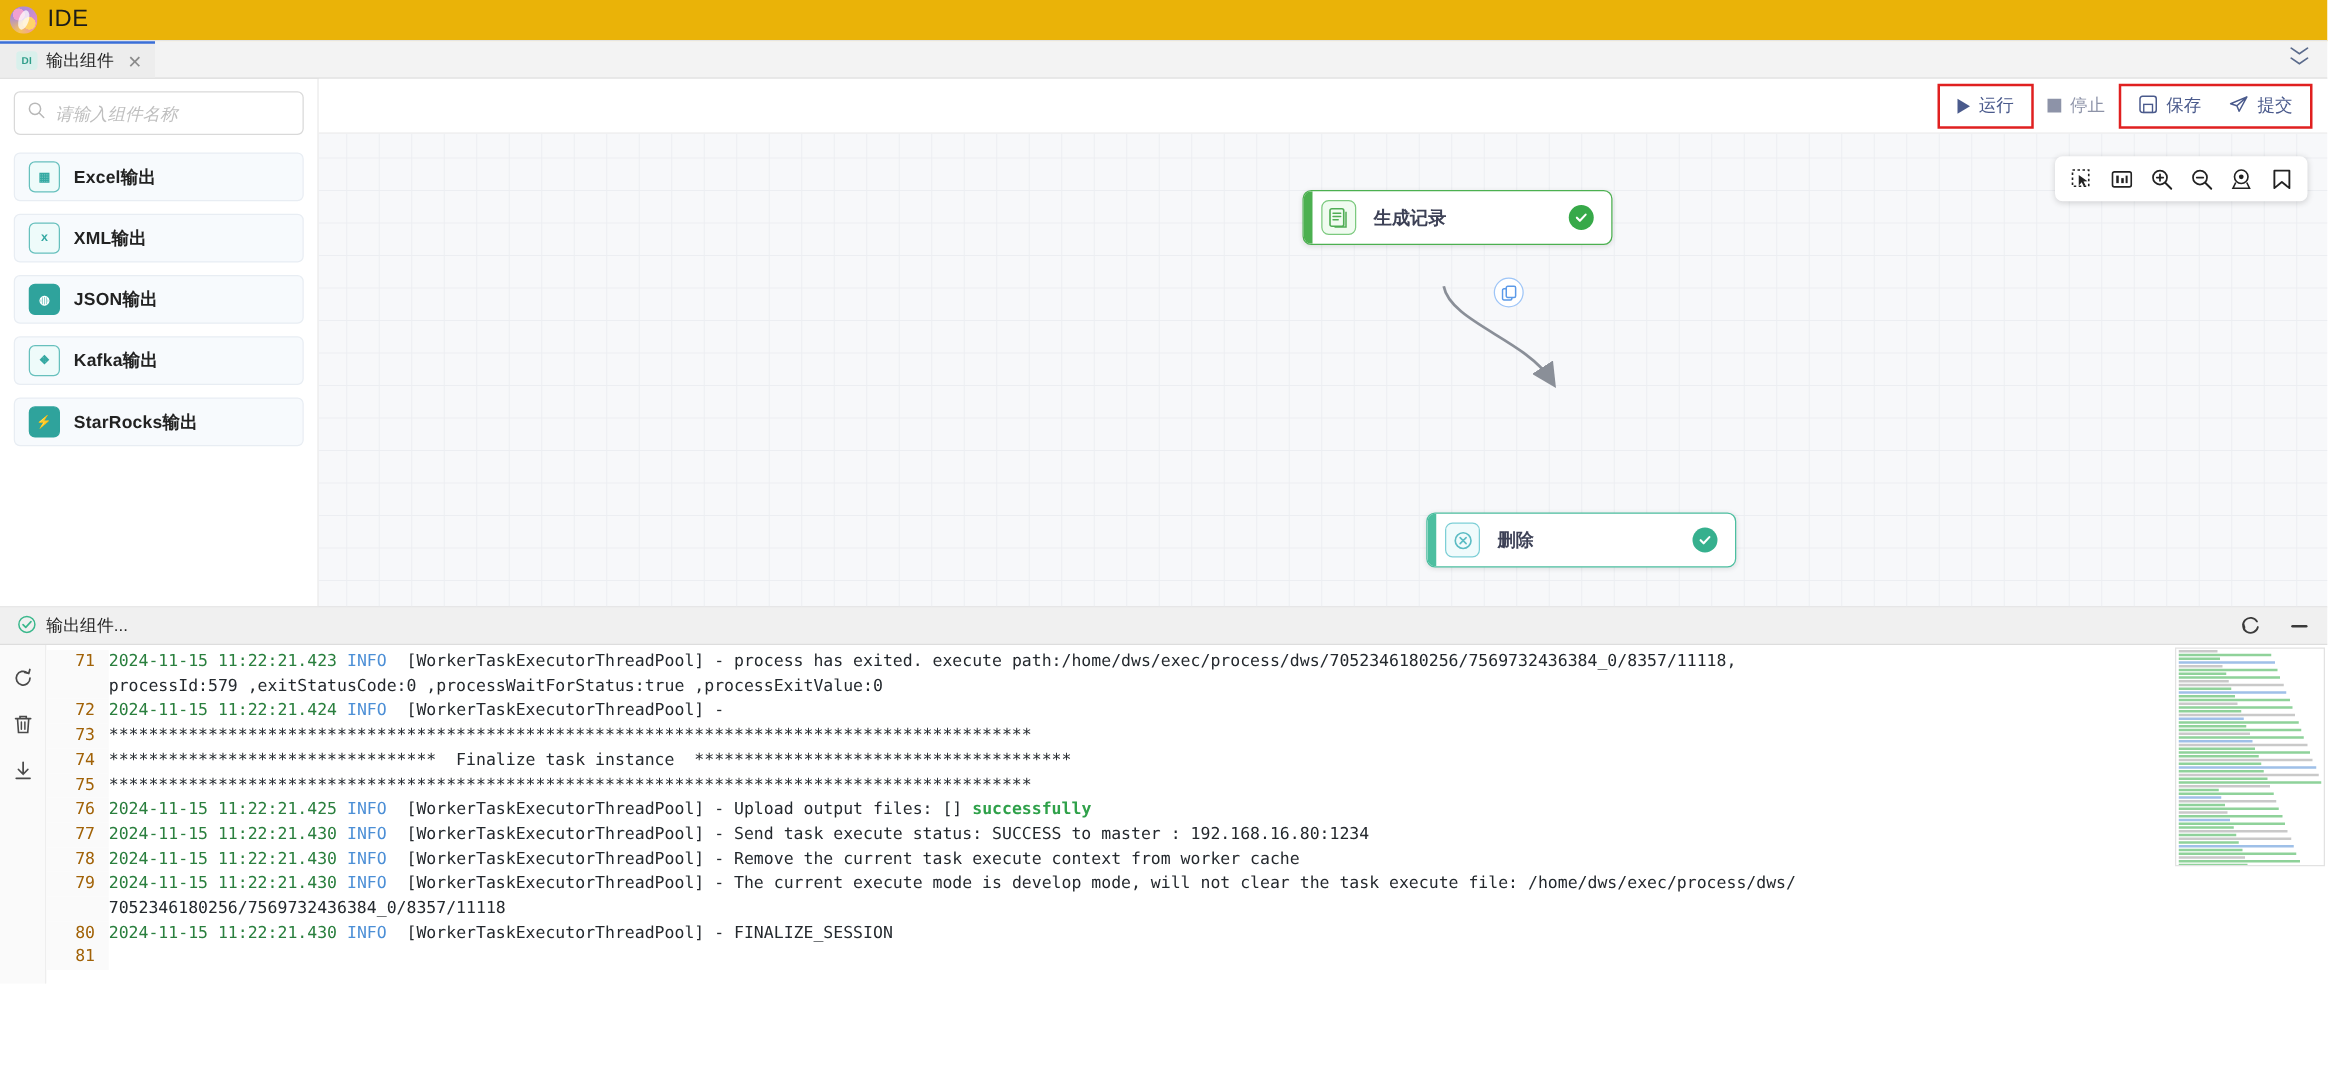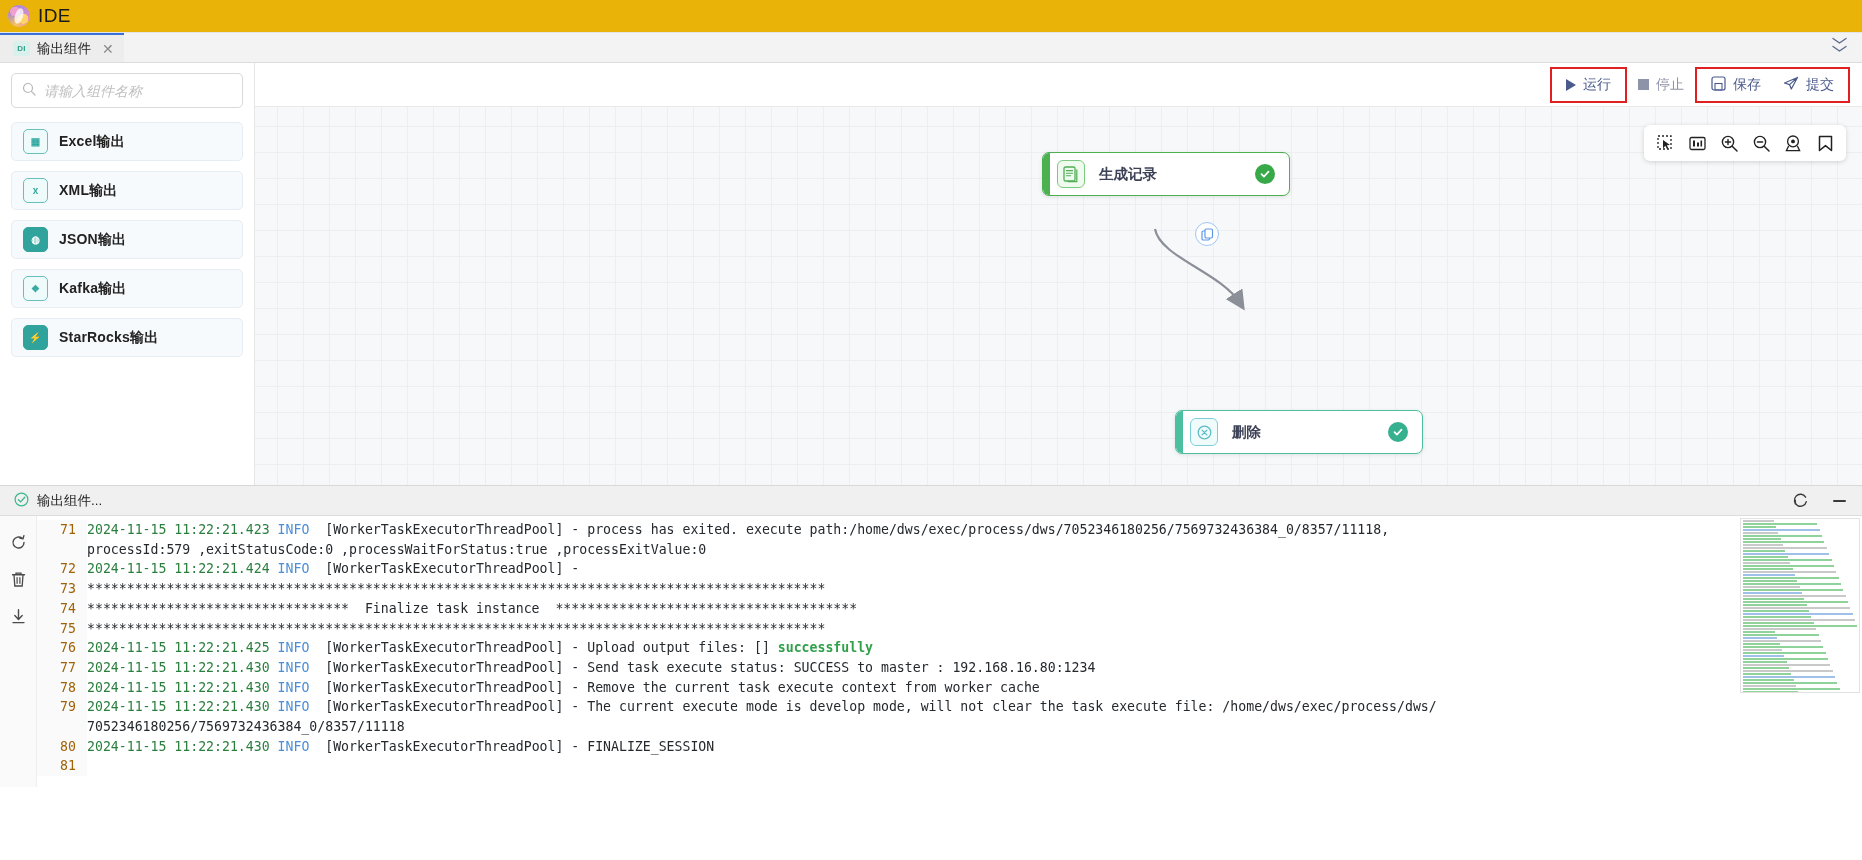--- a/index.html
+++ b/index.html
@@ -157,21 +157,21 @@
     box-shadow: 0 1px 4px rgba(0,0,0,.10);
     display: flex; align-items: center;
     padding-left: 14px;
     overflow: hidden;
   }
   .node::before {
     content: ""; position: absolute; left: 0; top: 0; bottom: 0; width: 7px;
   }
   .node.green { border: 1.5px solid #4cb050; }
   .node.green::before { background: #4cb050; }
-  .node.teal { border: 1.5px solid #4cbfa0; margin-left: 34px; }
+  .node.teal { border: 1.5px solid #4cbfa0; }
   .node.teal::before { background: #4cbfa0; }
   .node-ico {
     width: 28px; height: 28px; flex: none; margin-right: 14px;
     border-radius: 6px;
     display: flex; align-items: center; justify-content: center;
   }
   .node-ico.green { border: 1.4px solid #7bc97e; background: #f0fbf0; }
   .node-ico.teal  { border: 1.4px solid #7dcfd6; background: #f0fbfc; }
   .node-label { font-size: 14.5px; color: #3d4156; font-weight: 600; }
   .node-check {

